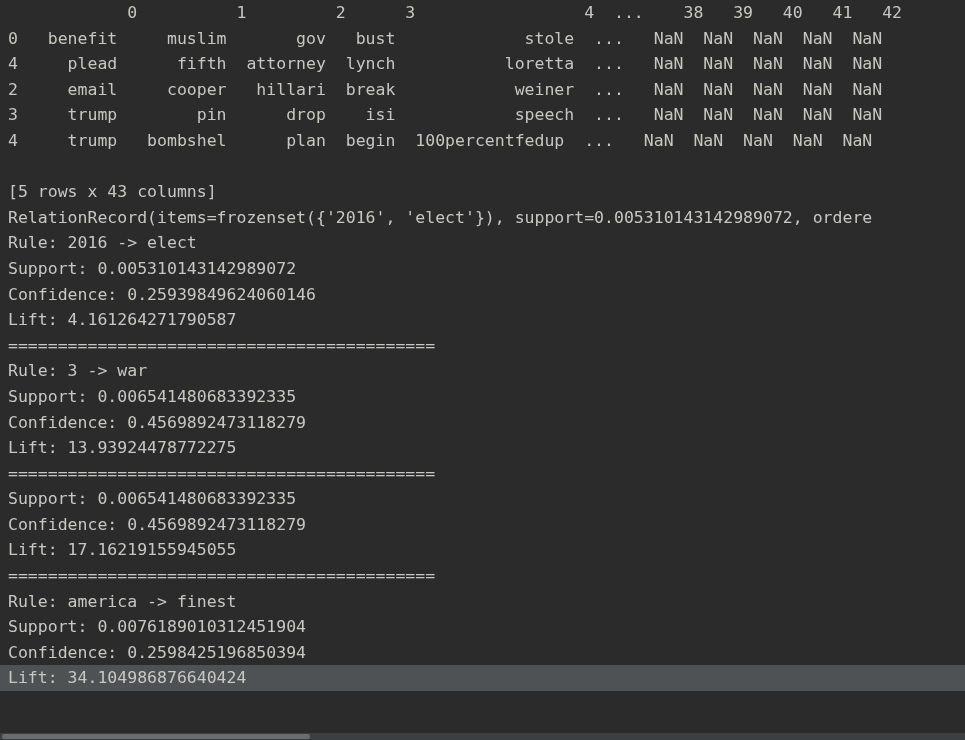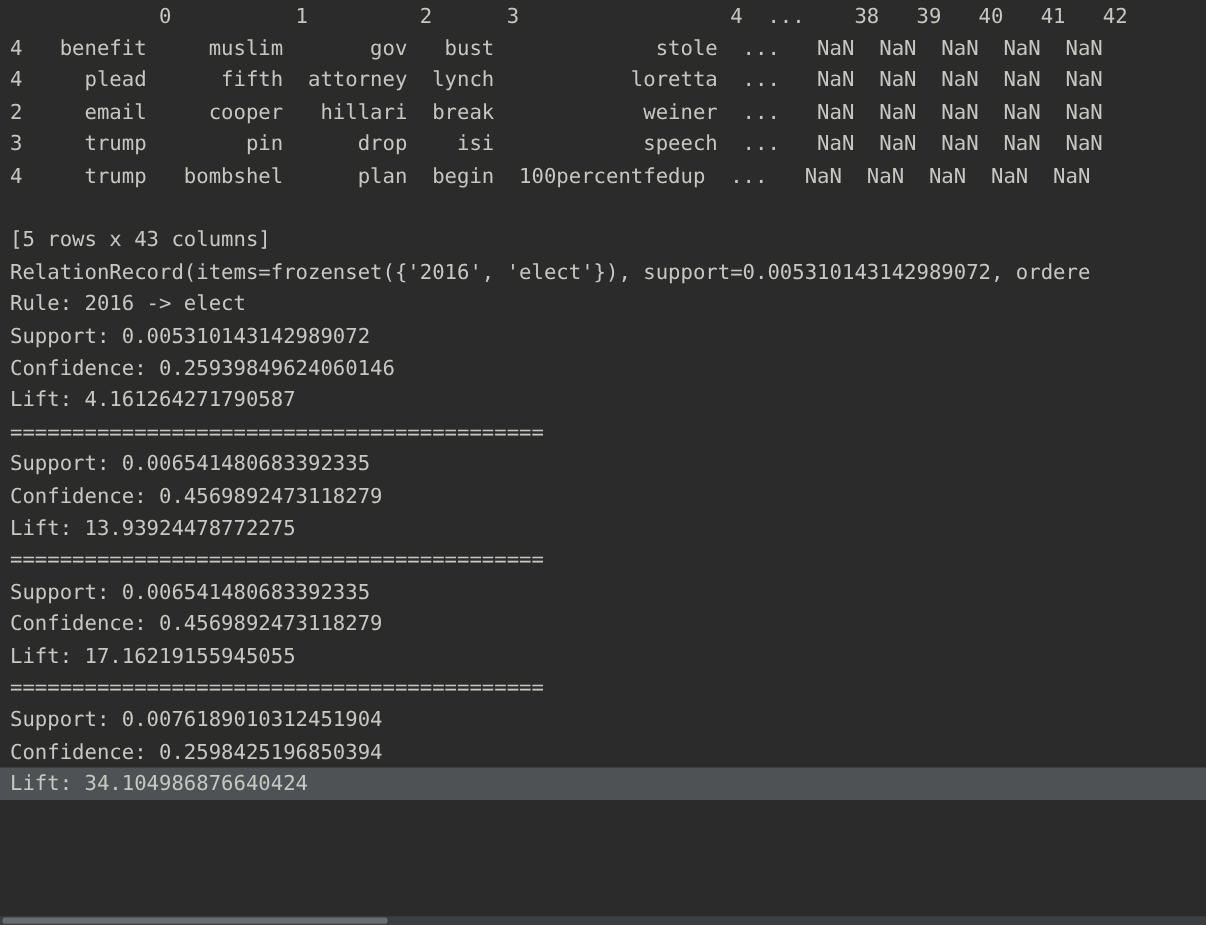--- a/index.html
+++ b/index.html
@@ -87,49 +87,51 @@
   }
 </style>
 </head>
 <body>
 
 <div id="app">
 
   <div class="console">
 
     <div class="line df">            0          1         2      3                 4  ...    38   39   40   41   42</div>
-    <div class="line df">4   benefit     muslim       gov   bust             stole  ...   NaN  NaN  NaN  NaN  NaN</div>
+    <div class="line df">0   benefit     muslim       gov   bust             stole  ...   NaN  NaN  NaN  NaN  NaN</div>
     <div class="line df">4     plead      fifth  attorney  lynch           loretta  ...   NaN  NaN  NaN  NaN  NaN</div>
     <div class="line df">2     email     cooper   hillari  break            weiner  ...   NaN  NaN  NaN  NaN  NaN</div>
     <div class="line df">3     trump        pin      drop    isi            speech  ...   NaN  NaN  NaN  NaN  NaN</div>
     <div class="line df">4     trump   bombshel      plan  begin  100percentfedup  ...   NaN  NaN  NaN  NaN  NaN</div>
 
     <div class="line blank">&nbsp;</div>
 
     <div class="line">[5 rows x 43 columns]</div>
 
 
     <div class="line">RelationRecord(items=frozenset({'2016', 'elect'}), support=0.005310143142989072, ordere</div>
 
     <div class="line">Rule: 2016 -&gt; elect</div>
     <div class="line">Support: 0.005310143142989072</div>
     <div class="line">Confidence: 0.25939849624060146</div>
     <div class="line">Lift: 4.161264271790587</div>
     <div class="line sep">===========================================</div>
 
+    <div class="line">Rule: 3 -&gt; war</div>
     <div class="line">Support: 0.006541480683392335</div>
     <div class="line">Confidence: 0.4569892473118279</div>
     <div class="line">Lift: 13.93924478772275</div>
     <div class="line sep">===========================================</div>
 
     <div class="line">Support: 0.006541480683392335</div>
     <div class="line">Confidence: 0.4569892473118279</div>
     <div class="line">Lift: 17.16219155945055</div>
     <div class="line sep">===========================================</div>
 
+    <div class="line">Rule: america -&gt; finest</div>
     <div class="line">Support: 0.0076189010312451904</div>
     <div class="line">Confidence: 0.2598425196850394</div>
     <div class="line selected">Lift: 34.104986876640424</div>
 
   </div>
 
   <div class="hscroll-track"></div>
   <div class="hscroll-thumb"></div>
 
 </div>

